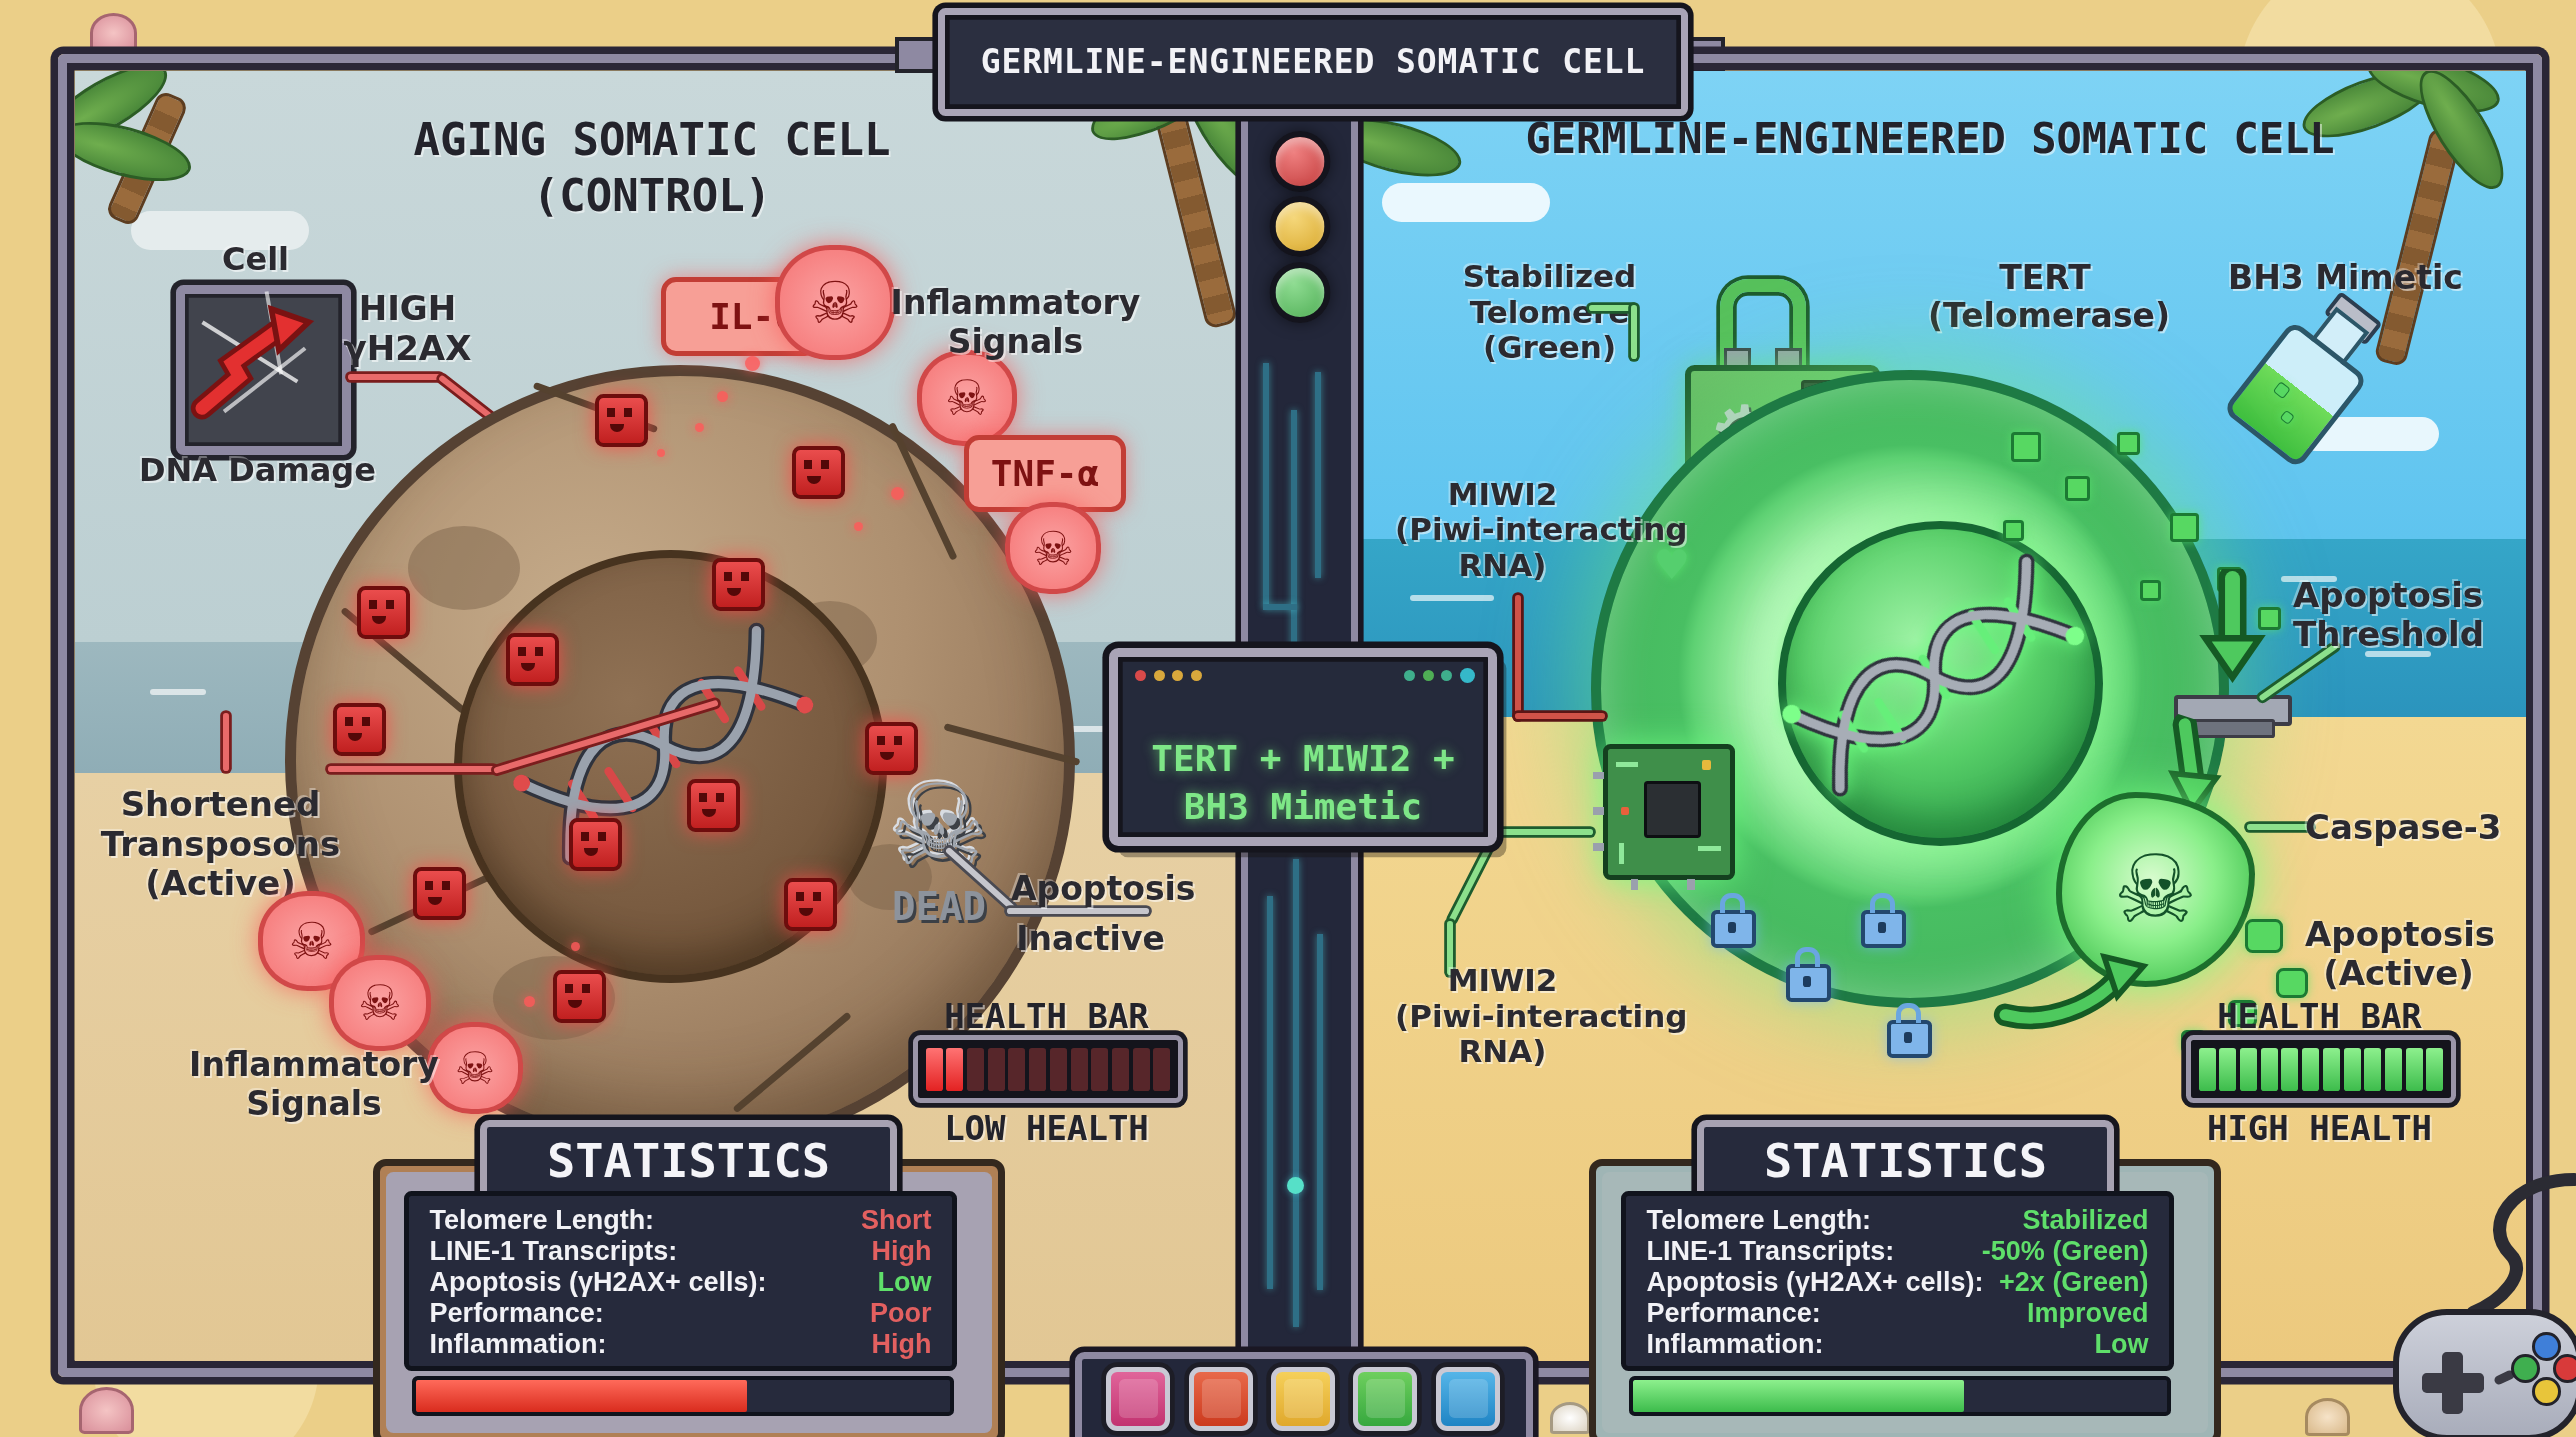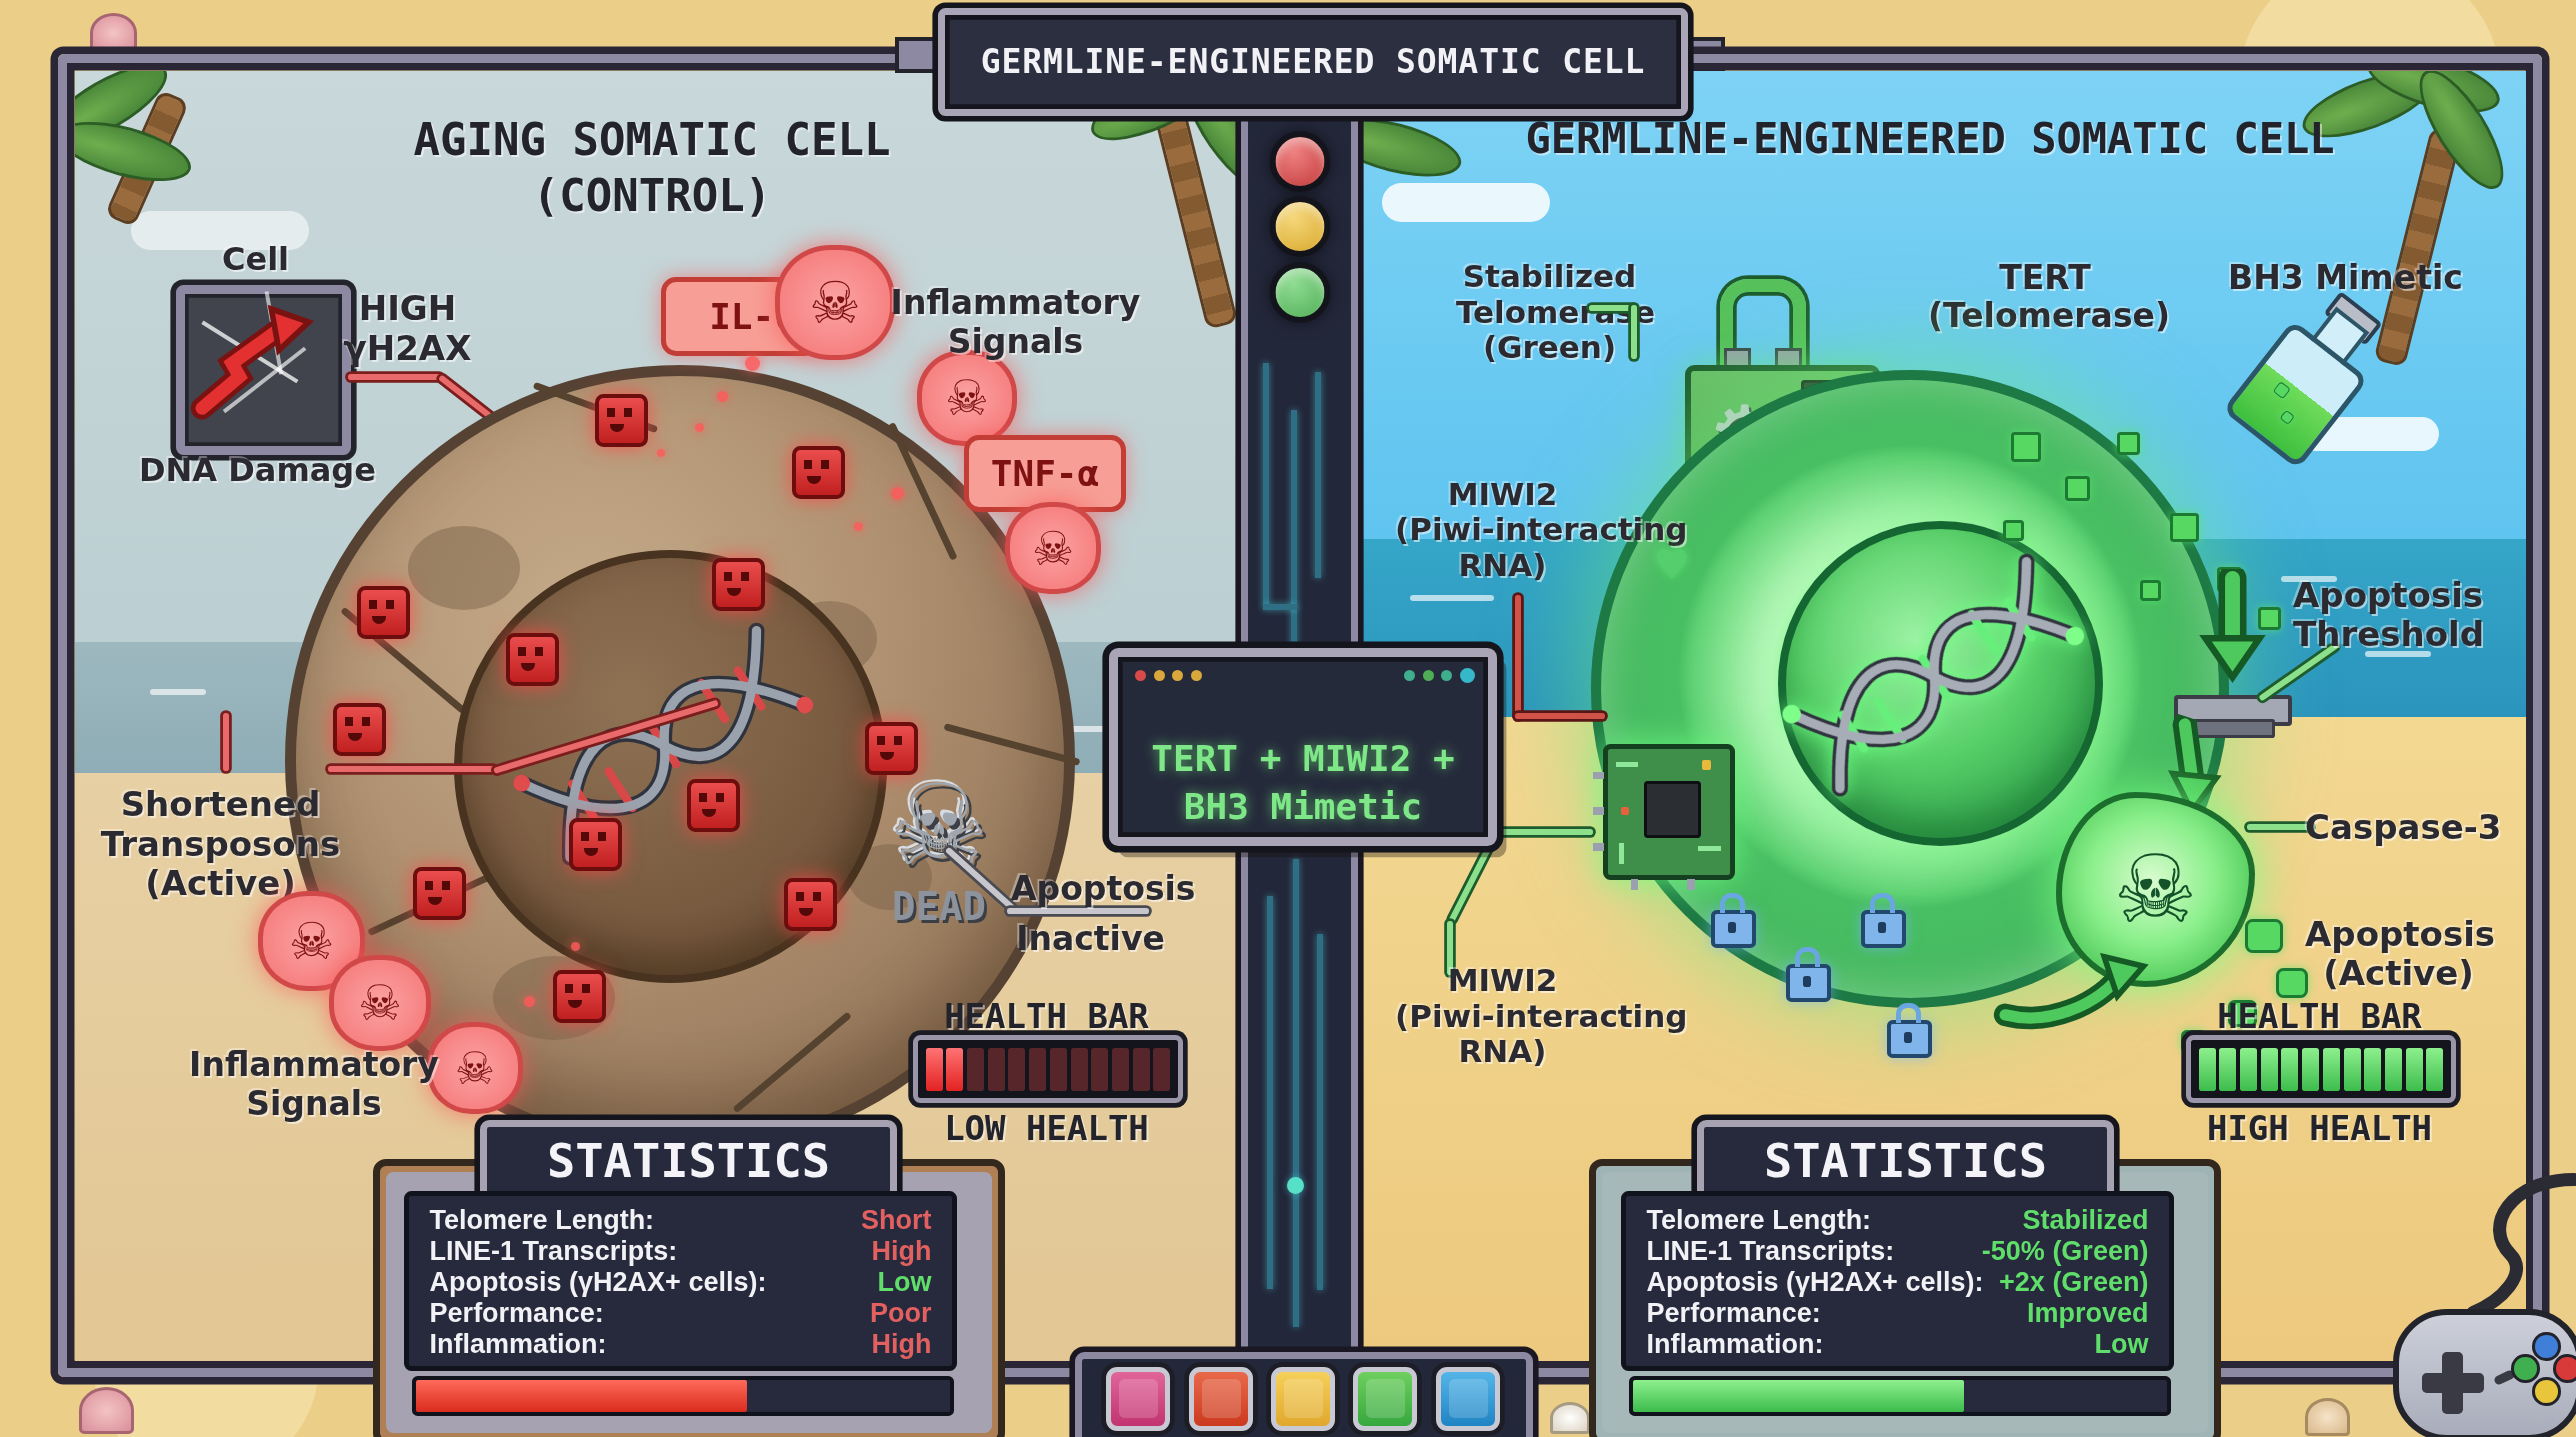--- a/index.html
+++ b/index.html
@@ -352,21 +352,21 @@
       <div class="trunk" style="left:1048px;top:56px;height:234px;transform:rotate(14deg);"></div>
       <div class="frond" style="left:945px;top:9.4px;transform:rotate(-20deg);"></div>
       <div class="frond" style="left:1011px;top:-13px;transform:rotate(16deg);"></div>
       <div class="frond" style="left:1039px;top:34px;transform:rotate(58deg);"></div>
     </div>
   </div>
 
   <div class="t mono" style="left:1344px;top:114px;width:1172px;font-size:42px;">GERMLINE-ENGINEERED SOMATIC CELL</div>
 
   <div class="t lab" style="left:1456px;top:258px;width:187px;font-size:31px;">Stabilized</div>
-  <div class="t lab" style="left:1456px;top:294px;width:187px;font-size:31px;">Telomerase</div>
+  <div class="t lab" style="left:1456px;top:294px;width:187px;font-size:31px;">Telomere</div>
   <div class="t lab" style="left:1456px;top:329px;width:187px;font-size:31px;">(Green)</div>
   <div class="pl green" style="left:1589px;top:305px;width:47px;"></div>
   <div class="pl green plv" style="left:1631px;top:305px;height:54px;"></div>
 
   <div class="t lab" style="left:1928px;top:258px;width:234px;font-size:33px;">TERT</div>
   <div class="t lab" style="left:1928px;top:296px;width:234px;font-size:33px;">(Telomerase)</div>
   <div class="t lab" style="left:2228px;top:258px;width:234px;font-size:33px;">BH3 Mimetic</div>
 
   <div class="abs" style="left:2247px;top:309px;width:140px;height:168px;transform:rotate(38deg);">
     <div class="abs" style="left:26px;top:-11.2px;width:45px;height:20.6px;background:#b9bdc8;border:4.7px solid #2c3e50;border-radius:4.7px;"></div>

